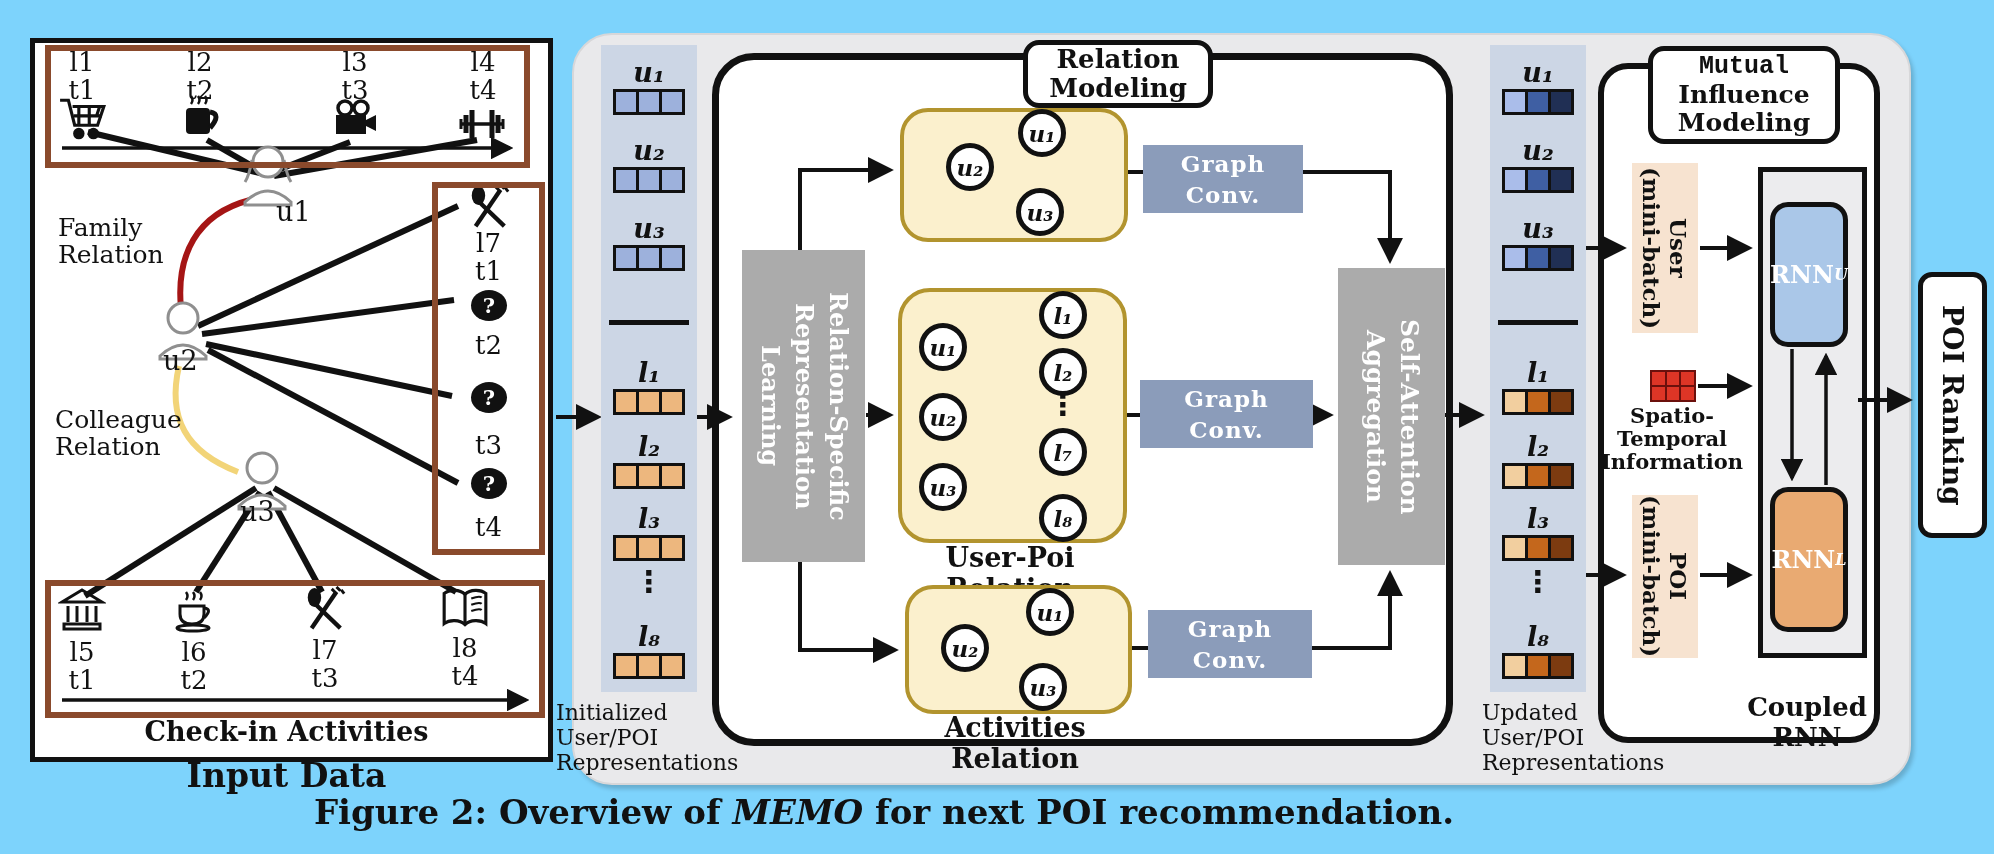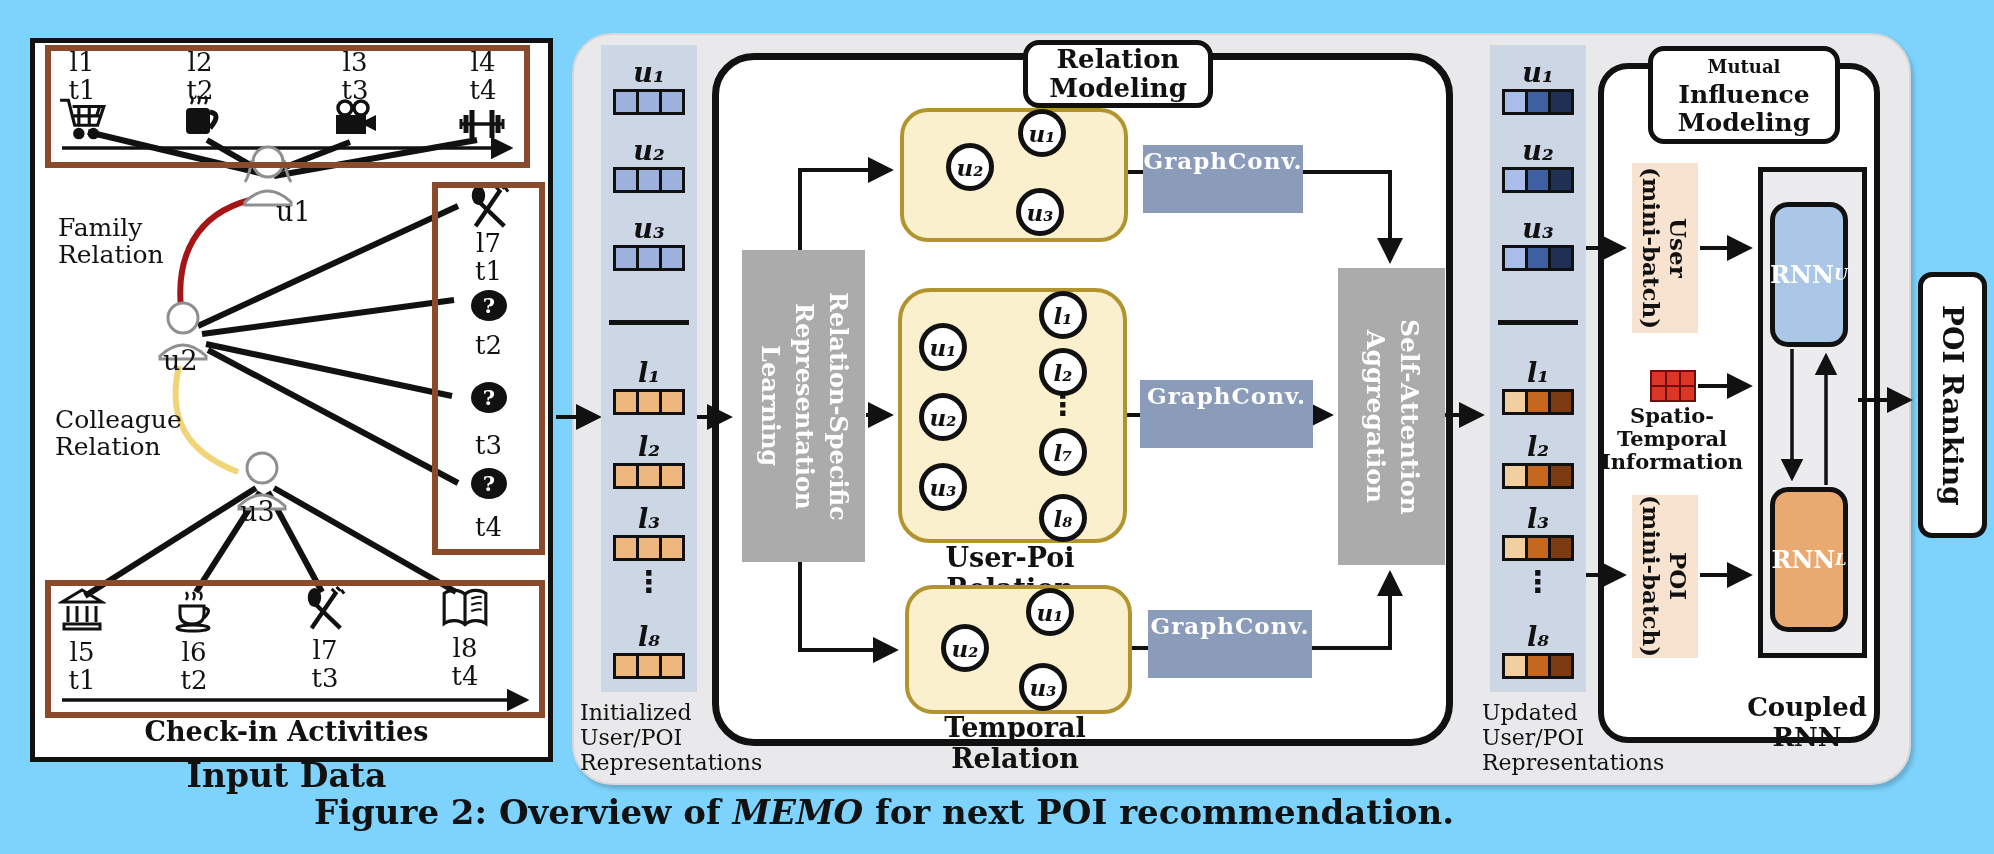--- a/index.html
+++ b/index.html
@@ -46,21 +46,21 @@
   .vtext{writing-mode:vertical-rl;text-align:center;font-weight:bold;}
   .module .vtext span{display:block;line-height:34px;font-size:24px;}
 
   
   .ybox{position:absolute;background:#fbf0cd;border:4px solid #b2942e;border-radius:28px;}
   .gnode{position:absolute;width:38px;height:38px;background:#fff;border:5px solid #111;border-radius:50%;
          display:flex;align-items:center;justify-content:center;font:italic 600 23px "DejaVu Serif",serif;z-index:12;}
   .ylabel{position:absolute;text-align:center;font-weight:bold;font-size:27px;}
 
   .gconv{position:absolute;background:#8b9cba;color:#fff;text-align:center;font-weight:bold;
-         display:flex;flex-direction:row;justify-content:center;}
+         display:flex;flex-direction:column;justify-content:center;}
   .gconv span{display:block;font-size:23px;line-height:31px;letter-spacing:1px;}
 
   
   .batch{position:absolute;width:66px;background:#f7e3d0;display:flex;align-items:center;justify-content:center;color:#111;}
   .batch .vtext span{display:block;font-size:23px;line-height:27px;}
   .spatio{position:absolute;width:160px;text-align:center;font-weight:bold;font-size:21px;line-height:23px;}
   .redgrid{position:absolute;width:46px;height:32px;background:#6b100c;display:grid;
            grid-template-columns:repeat(3,1fr);gap:2px;padding:2px;box-sizing:border-box;}
   .redgrid i{background:#dd3526;display:block;}
   .coupled{position:absolute;left:1758px;top:167px;width:99px;height:481px;background:#ececee;border:5px solid #111;}
@@ -333,21 +333,21 @@
         <span class="c"></span>
       </div>
     <div class="vdots" style="top:522px;">⋮</div>
     <div class="s-label" style="top:576px;">l₈</div>
     <div class="cells ip" style="top:608px;">
         <span class="c"></span>
         <span class="c"></span>
         <span class="c"></span>
       </div>
   </div>
-  <div class="strip-cap z10" style="left:580px;top:700px;">
+  <div class="strip-cap z10" style="left:556px;top:700px;">
     <span style="display:block">Initialized</span>
     <span style="display:block">User/POI</span>
     <span style="display:block">Representations</span>
   </div>
 
   <div class="abs plaque z20" style="left:1023px;top:40px;width:180px;height:58px;">
     <span>Relation</span>
     <span>Modeling</span>
   </div>
 
@@ -372,21 +372,21 @@
   <div class="gnode" style="left:1039px;top:348px;">l₂</div>
   <div class="vdots z10" style="left:1015px;top:390px;width:96px;">⋮</div>
   <div class="gnode" style="left:1039px;top:428px;">l₇</div>
   <div class="gnode" style="left:1039px;top:494px;">l₈</div>
   <div class="ylabel z10" style="left:890px;top:542px;width:240px;">User-Poi Relation</div>
 
   <div class="ybox z10" style="left:905px;top:585px;width:219px;height:121px;"></div>
   <div class="gnode" style="left:1026px;top:588px;">u₁</div>
   <div class="gnode" style="left:941px;top:624px;">u₂</div>
   <div class="gnode" style="left:1019px;top:663px;">u₃</div>
-  <div class="ylabel z10" style="left:895px;top:712px;width:240px;">Temporal Relation</div>
+  <div class="ylabel z10" style="left:895px;top:712px;width:240px;">Activities Relation</div>
 
   <div class="gconv z10" style="left:1143px;top:145px;width:160px;height:68px;">
     <span>Graph</span>
     <span>Conv.</span>
   </div>
   <div class="gconv z10" style="left:1140px;top:380px;width:173px;height:68px;">
     <span>Graph</span>
     <span>Conv.</span>
   </div>
   <div class="gconv z10" style="left:1148px;top:610px;width:164px;height:68px;">
@@ -447,21 +447,21 @@
         <span class="c"></span>
       </div>
   </div>
   <div class="strip-cap z10" style="left:1482px;top:700px;">
     <span style="display:block">Updated</span>
     <span style="display:block">User/POI</span>
     <span style="display:block">Representations</span>
   </div>
 
   <div class="abs plaque z20" style="left:1648px;top:46px;width:182px;height:88px;">
-    <span style="font-size:18px;line-height:28px;">Mutual</span>
+    <span style="font-size:25px;line-height:28px;font-family:Liberation Mono, monospace;">Mutual</span>
     <span style="font-size:25px;line-height:28px;">Influence</span>
     <span style="font-size:25px;line-height:28px;">Modeling</span>
   </div>
 
   <div class="batch z10" style="left:1632px;top:163px;height:170px;">
     <div class="vtext">
       <span>User</span>
       <span>(mini-batch)</span>
     </div>
   </div>

